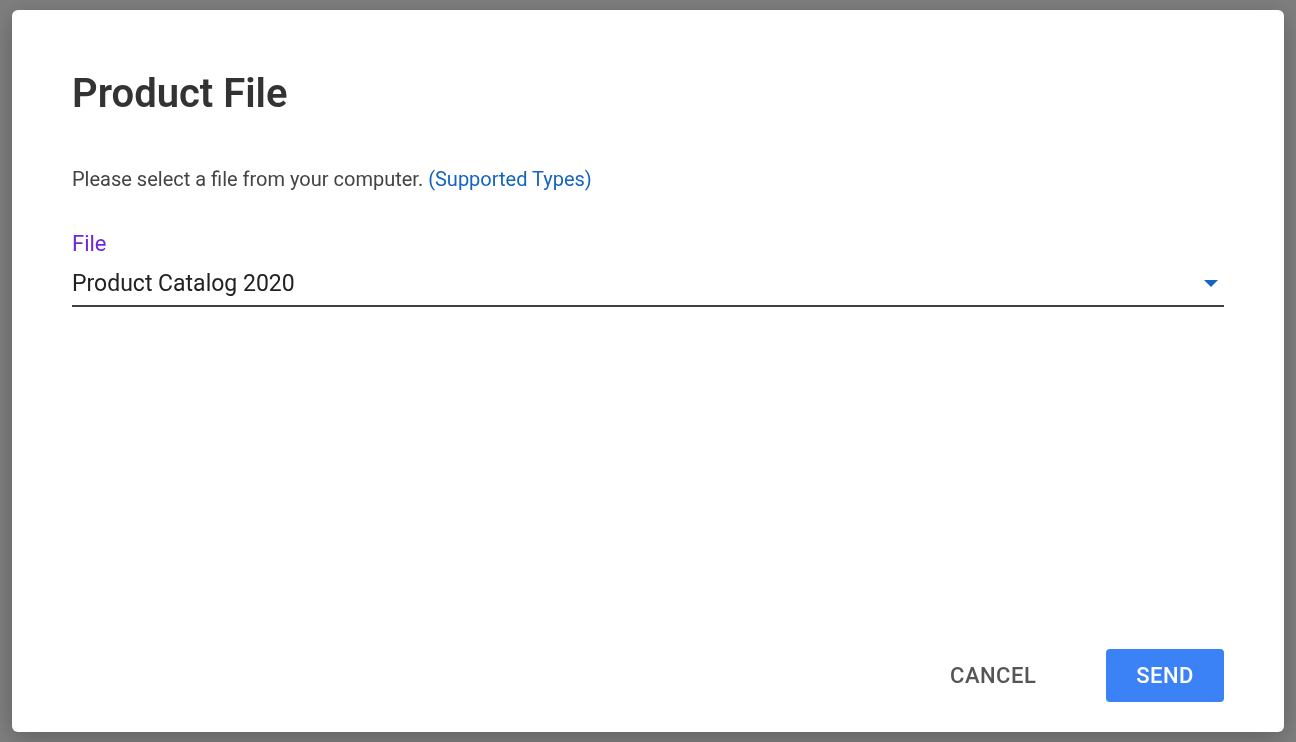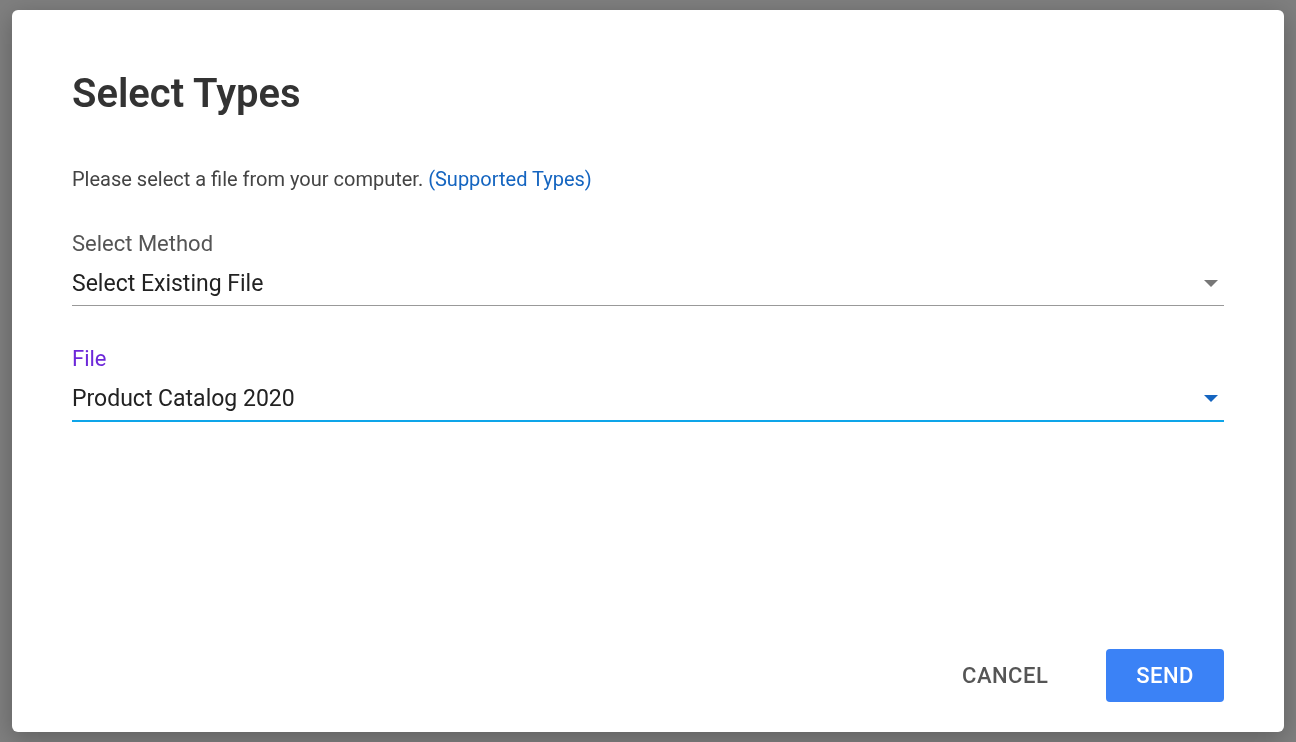--- a/index.html
+++ b/index.html
@@ -59,21 +59,21 @@
   }
   .select-row {
     display: flex;
     align-items: center;
     justify-content: space-between;
     border-bottom: 1px solid #999;
     padding-bottom: 8px;
     cursor: pointer;
   }
   .select-row.active {
-    border-bottom: 2px solid #0ea5e9;
+    border-bottom: 2px solid #404040;
   }
   .select-value {
     font-size: 23px;
     color: #222;
   }
   .caret {
     width: 0;
     height: 0;
     border-left: 7px solid transparent;
     border-right: 7px solid transparent;
@@ -82,21 +82,21 @@
   }
   .caret.active {
     border-top-color: #1565c0;
   }
   .spacer {
     flex: 1;
   }
   .actions {
     display: flex;
     justify-content: flex-end;
-    gap: 28px;
+    gap: 40px;
     align-items: center;
     padding-right: 0;
   }
   .btn {
     font-size: 22px;
     font-weight: 500;
     letter-spacing: 0.5px;
     padding: 14px 30px;
     border-radius: 4px;
     border: none;
@@ -111,34 +111,27 @@
     background: #3b82f6;
     color: #fff;
   }
 </style>
 </head>
 <body>
 
 <div class="backdrop"></div>
 
 <div class="dialog">
-  <h1 class="title">Select Types</h1>
+  <h1 class="title">Product File</h1>
 
   <div class="description">
     <span>Please select a file from your computer. </span>
     <span class="link">(Supported Types)</span>
   </div>
 
-  <div class="field">
-    <div class="field-label">Select Method</div>
-    <div class="select-row">
-      <span class="select-value">Select Existing File</span>
-      <span class="caret"></span>
-    </div>
-  </div>
 
   <div class="field">
     <div class="field-label active">File</div>
     <div class="select-row active">
       <span class="select-value">Product Catalog 2020</span>
       <span class="caret active"></span>
     </div>
   </div>
 
   <div class="spacer"></div>

